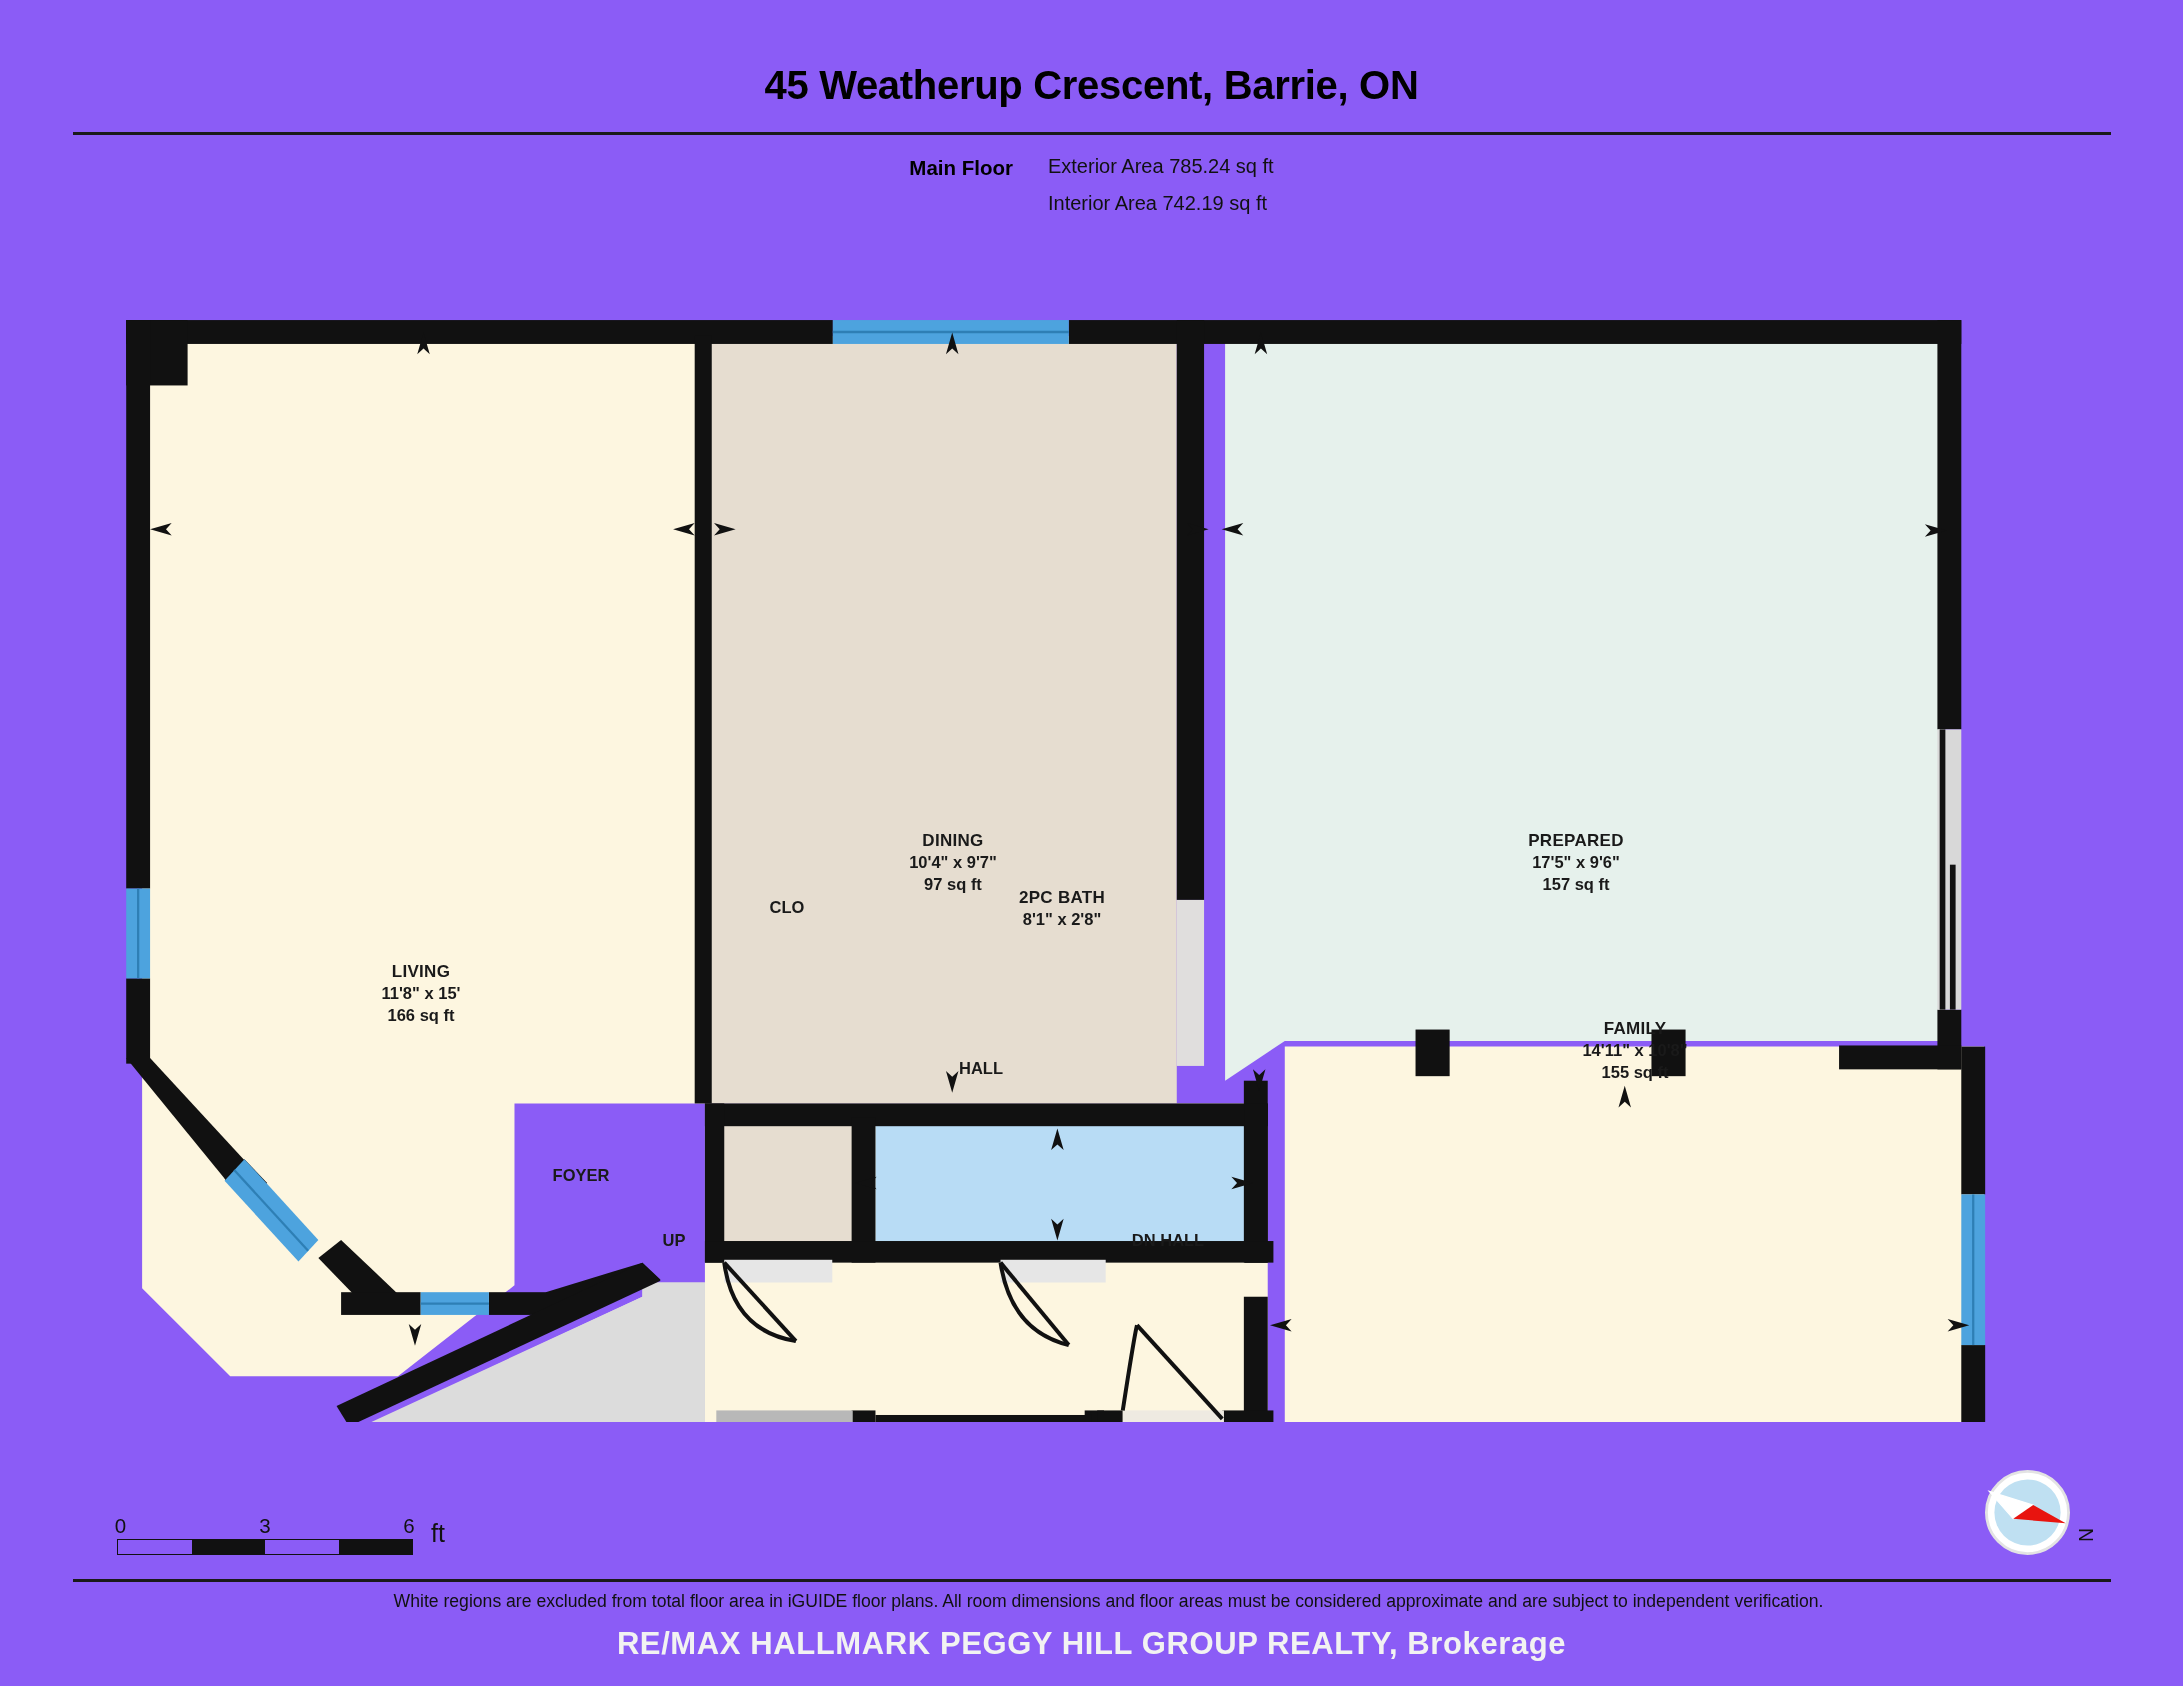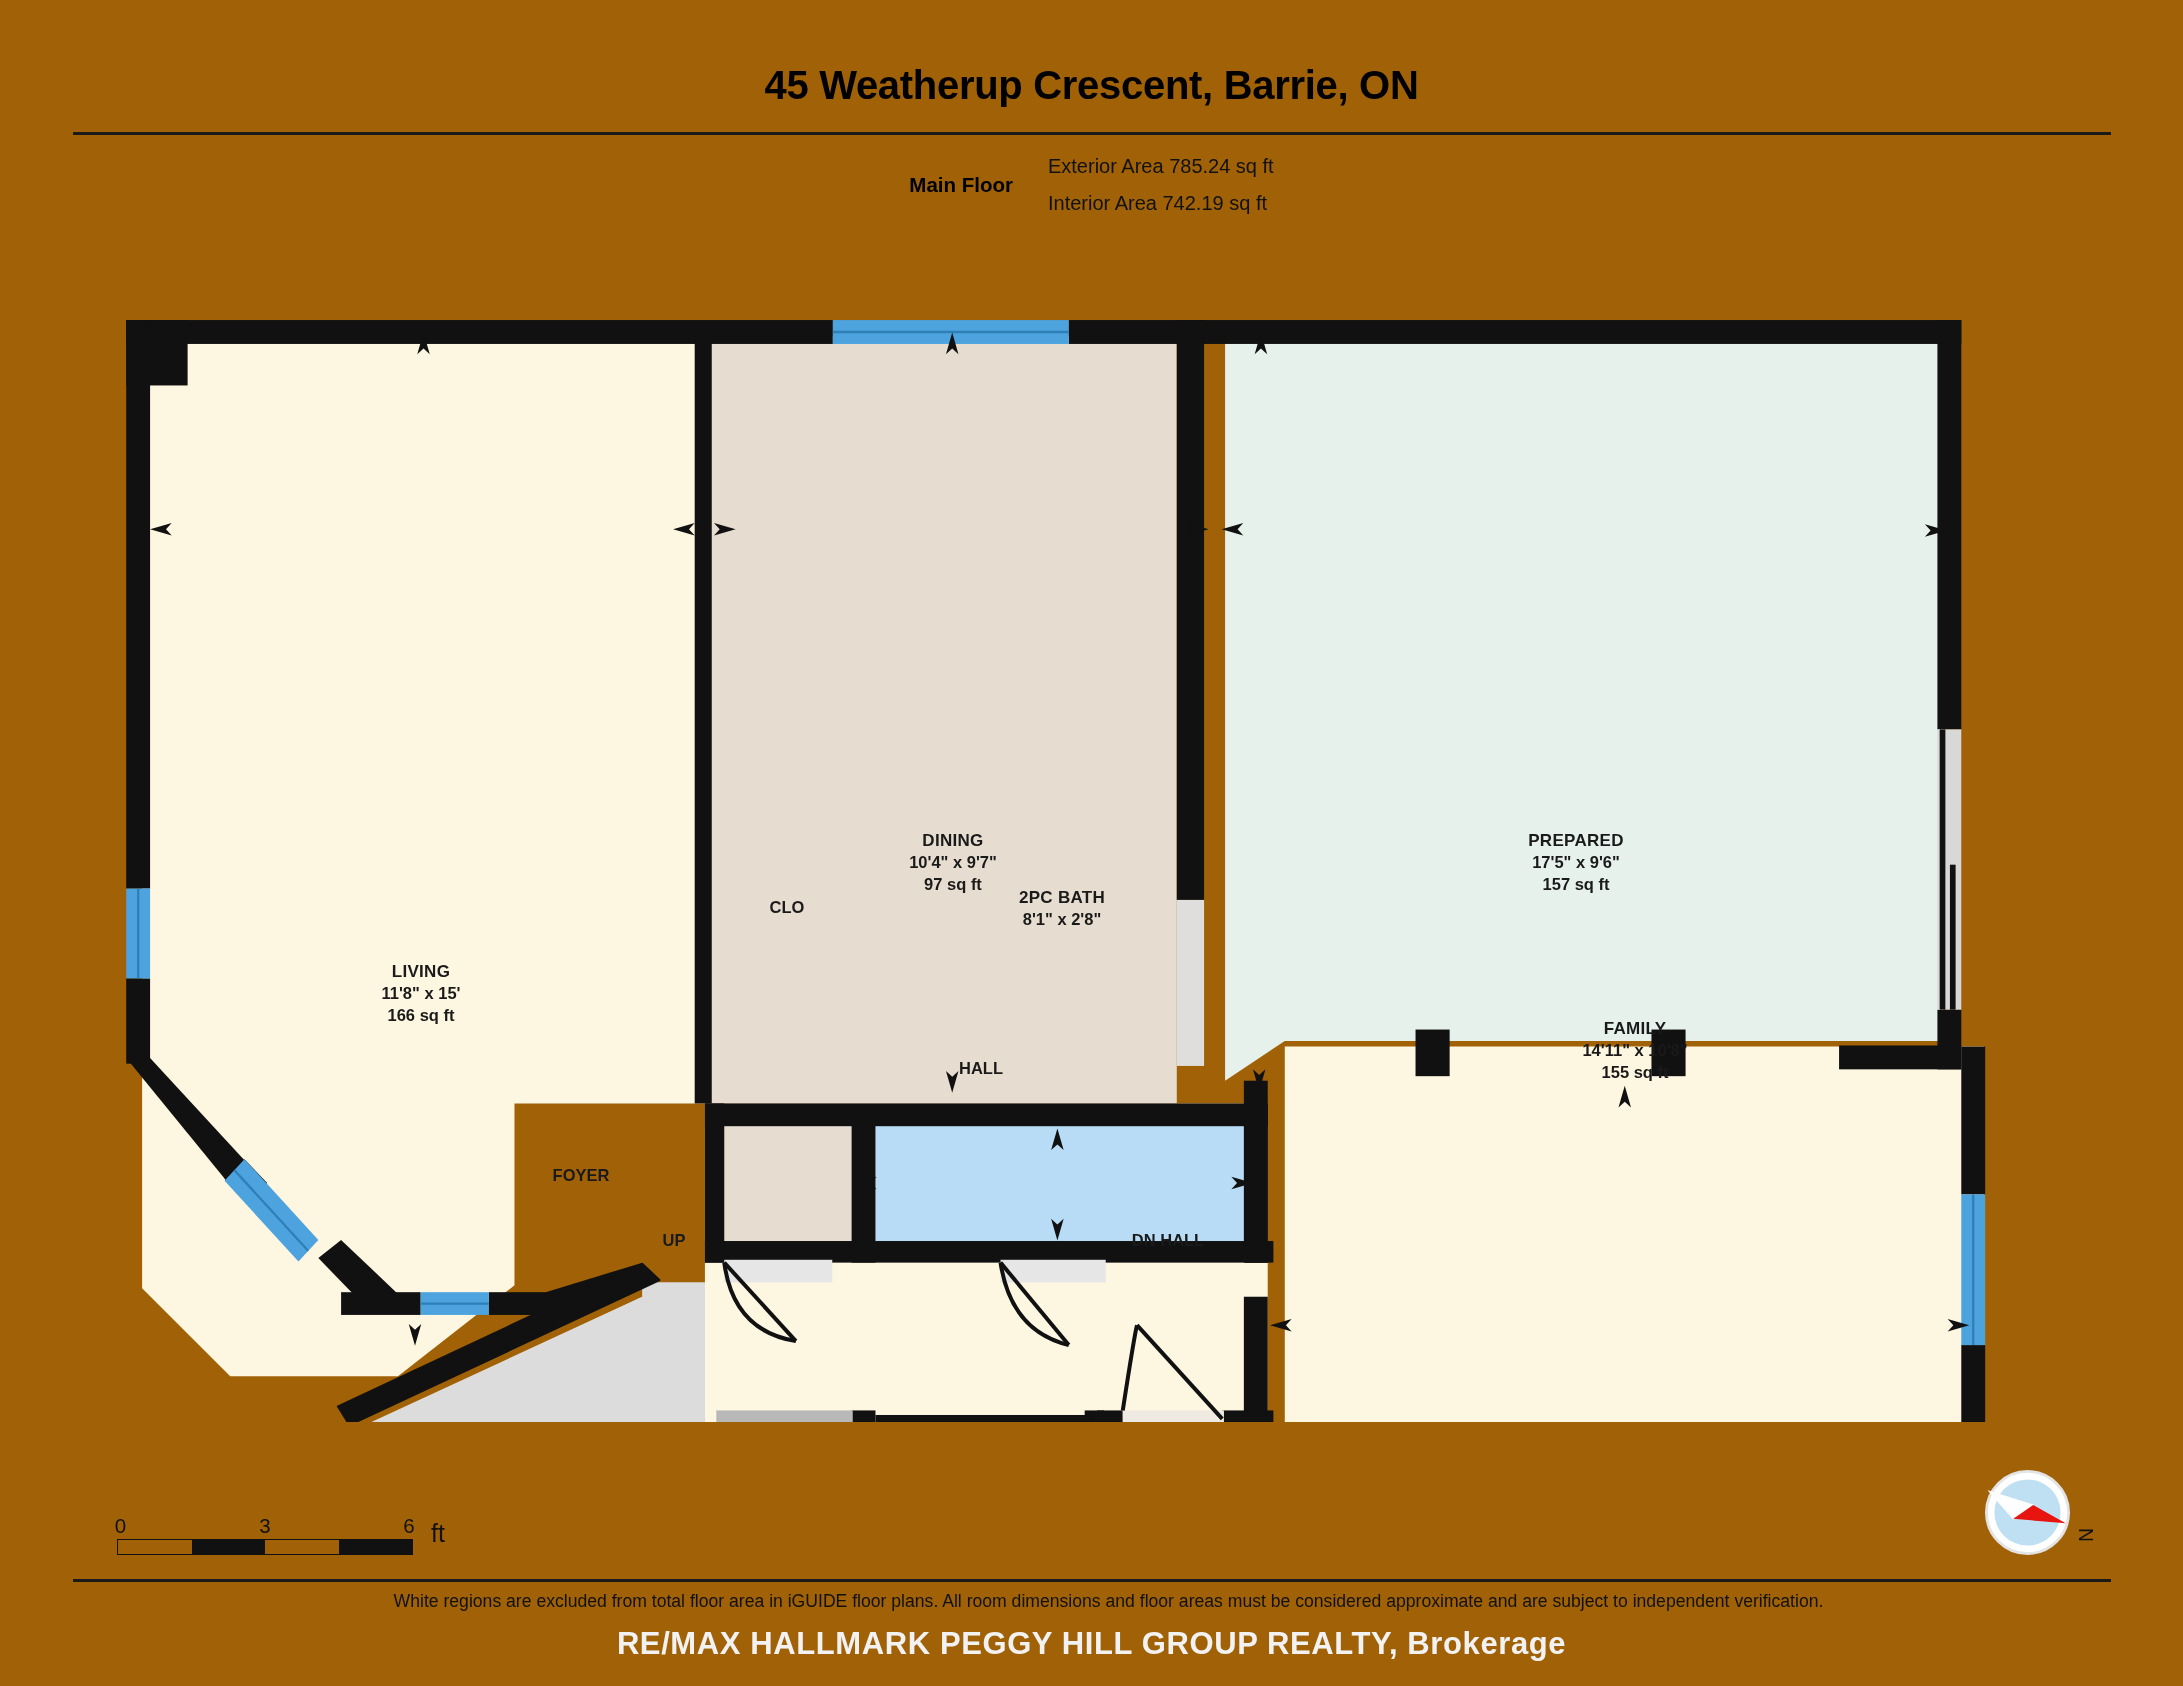--- a/index.html
+++ b/index.html
@@ -4,37 +4,37 @@
 <title>Floor Plan</title>
 <style>
   html,body{margin:0;padding:0;background:#ffffff;}
   body{
     width:2183px;height:1686px;
     font-family:"Liberation Sans", sans-serif;
     color:#111111;
     position:relative;
     overflow:hidden;
   }
-  .page{position:absolute;inset:0;background:#a16207;}
+  .page{position:absolute;inset:0;background:#8b5cf6;}
 
   
   .title{
     position:absolute;top:63px;left:0;width:100%;
     text-align:center;
     font-size:40px;font-weight:bold;letter-spacing:-0.3px;
     color:#000;
   }
   .rule-top{
     position:absolute;left:73px;top:132px;width:2038px;height:2.8px;background:#1a1a1a;
   }
   .floor-meta{
     position:absolute;top:155px;left:0;width:100%;
     display:flex;justify-content:center;
   }
-  .floor-meta-inner{display:flex;gap:35px;align-items:center;}
+  .floor-meta-inner{display:flex;gap:35px;align-items:flex-start;}
   .floor-label{font-size:20.5px;font-weight:bold;color:#000;padding-top:1.1px;}
   .floor-areas{display:flex;flex-direction:column;gap:13.6px;}
   .floor-areas div{font-size:20px;color:#111;}
 
   
   #plan{position:absolute;left:0;top:296px;width:2183px;height:1126px;}
 
   
   .rlabel{
     position:absolute;

